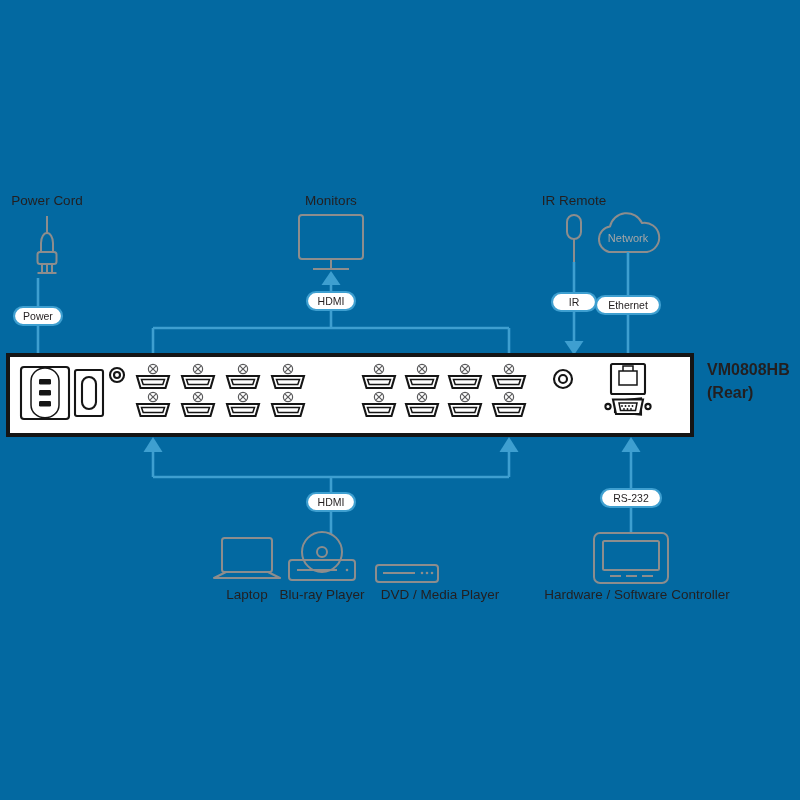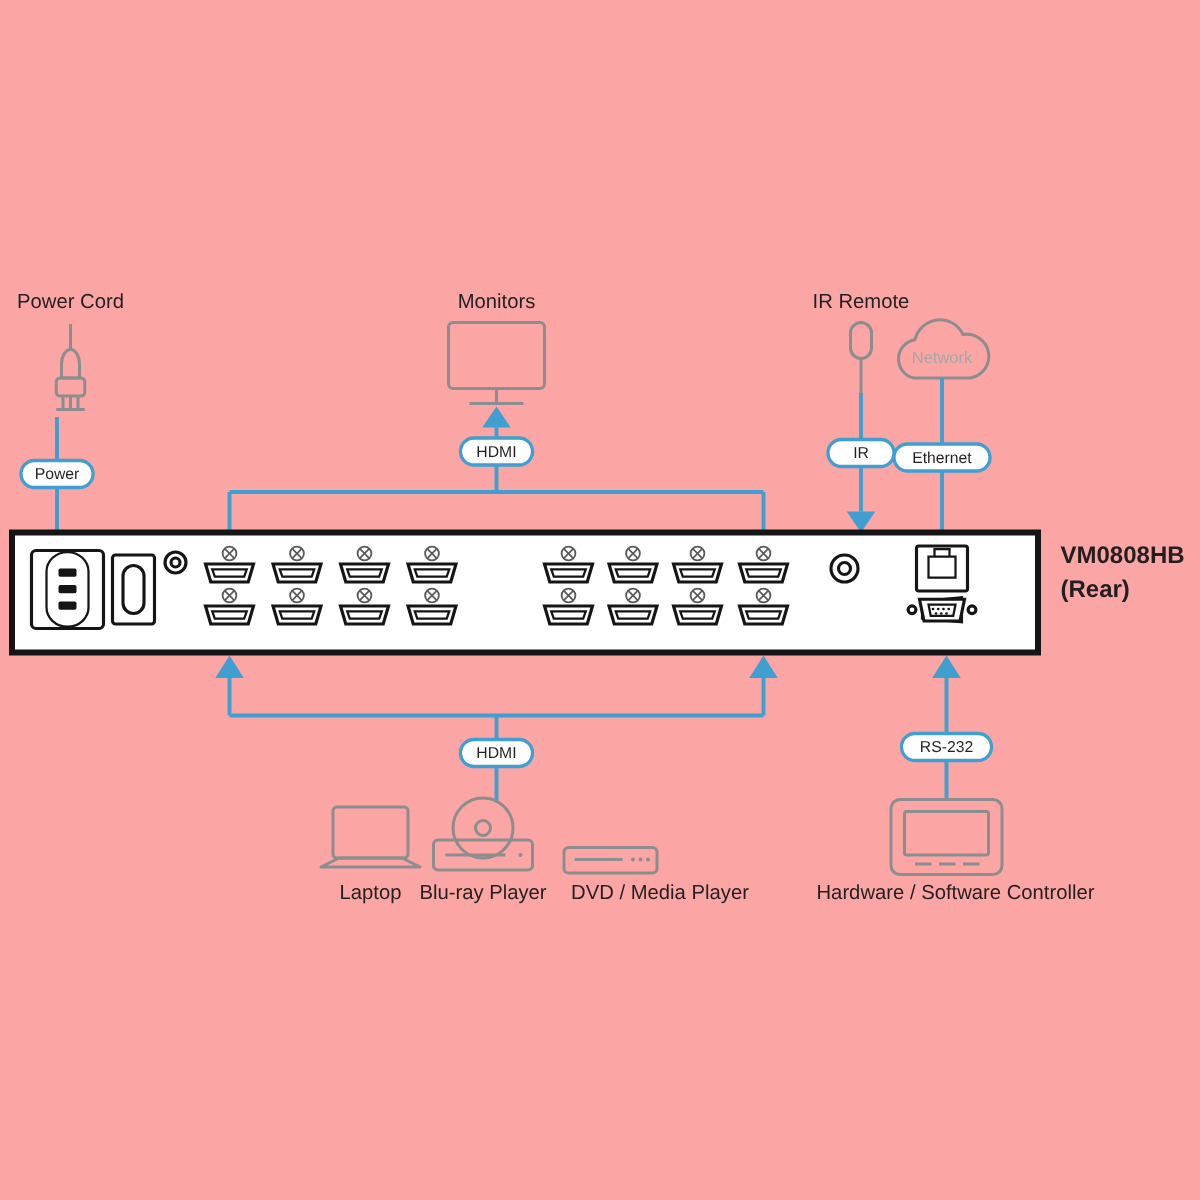--- a/index.html
+++ b/index.html
@@ -1,17 +1,17 @@
 <!DOCTYPE html>
 <html><head>
 <meta charset="utf-8">
 <style>
   html,body{margin:0;padding:0;background:#ffffff;}
   body{width:800px;height:800px;font-family:"Liberation Sans",sans-serif;overflow:hidden;}
-  #stage{position:relative;width:800px;height:800px;background:#fca5a5;}
+  #stage{position:relative;width:800px;height:800px;background:#0369a1;}
   svg#diagram{position:absolute;left:0;top:0;width:800px;height:800px;display:block;}
   text{font-family:"Liberation Sans",sans-serif;}
   .lbl{fill:#231f20;font-size:13.5px;}
   .lbl-model{fill:#231f20;font-size:16px;font-weight:bold;}
   .pill-text{fill:#231f20;font-size:10.5px;}
   .cloud-text{fill:#a6a6a6;font-size:11px;}
   .bline{stroke:#3e9fd0;stroke-width:2.6;fill:none;stroke-linecap:butt;}
   .barrow{fill:#3e9fd0;}
   .pill{fill:#ffffff;stroke:#3e9fd0;stroke-width:2.2;}
   .gray{stroke:#8d8d8d;fill:none;stroke-width:2;}

